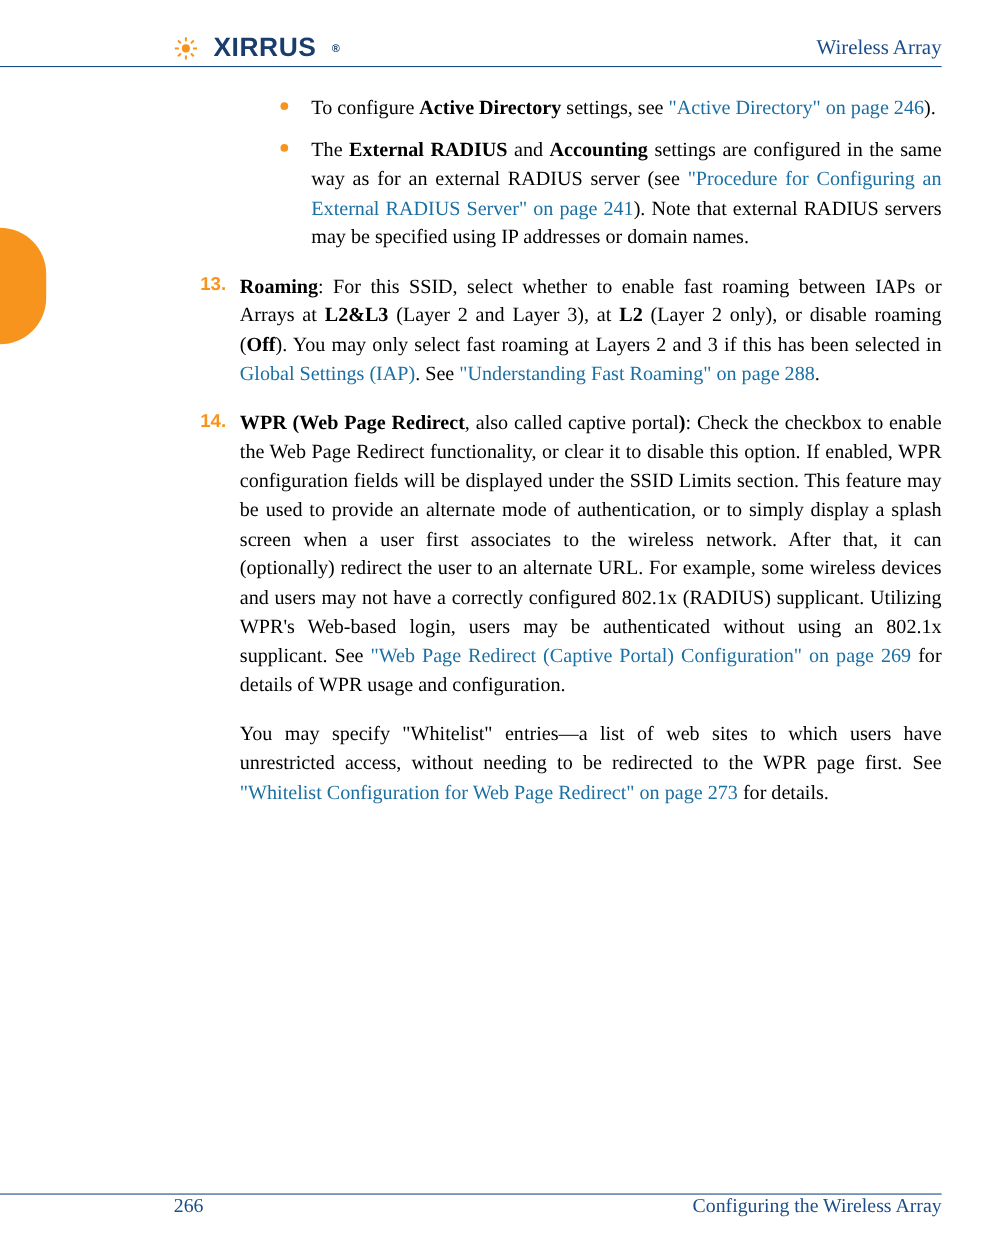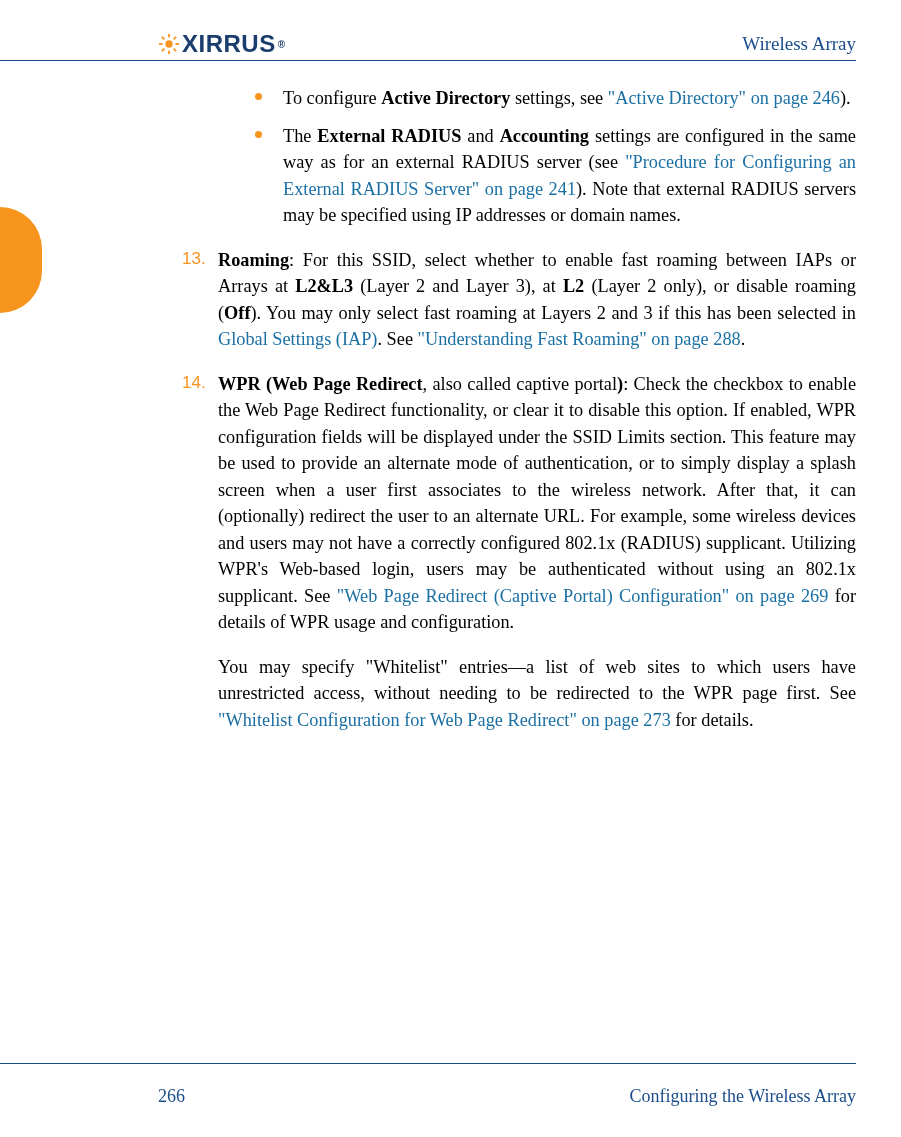--- a/index.html
+++ b/index.html
@@ -21,21 +21,21 @@
       display: flex;
       justify-content: space-between;
       align-items: center;
       border-bottom: 1px solid #1a4d8a;
       padding-left: 158px;
       padding-bottom: 2px;
     }
     .logo {
       display: flex;
       align-items: center;
-      gap: 0;
+      gap: 12px;
       font-weight: 900;
       font-size: 24px;
       color: #1a3d6d;
       font-family: Arial, sans-serif;
       letter-spacing: 0.5px;
     }
     .logo-sun {
       display: inline-block;
       width: 22px;
       height: 22px;
@@ -95,40 +95,40 @@
     .num-item {
       position: relative;
       text-align: justify;
       margin-bottom: 18px;
     }
     .num {
       position: absolute;
       left: -36px;
       top: 0;
       color: #f7941e;
-      font-weight: normal;
+      font-weight: bold;
       font-family: Arial, sans-serif;
       font-size: 17px;
     }
     .link {
       color: #1a6fa3;
     }
     .bold {
       font-weight: bold;
     }
     .footer {
       position: absolute;
       bottom: 30px;
       left: 0;
       right: 45px;
       padding-left: 158px;
       display: flex;
       justify-content: space-between;
       border-top: 1px solid #1a4d8a;
-      padding-top: 22px;
+      padding-top: 0;
       font-size: 18px;
       color: #1a4d8a;
     }
     .page-num { color: #1a4d8a; }
   </style>
 </head>
 <body>
 
 <div class="page">
   <div class="header">

